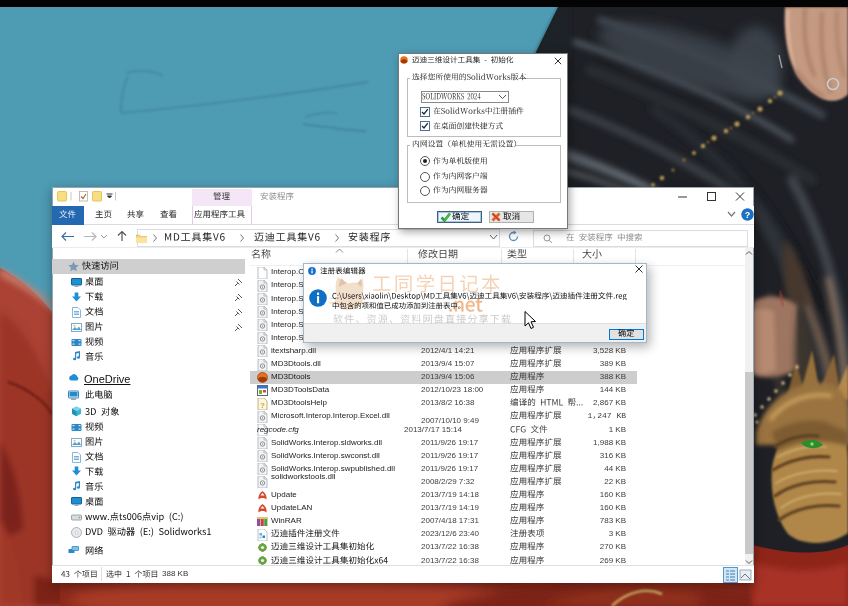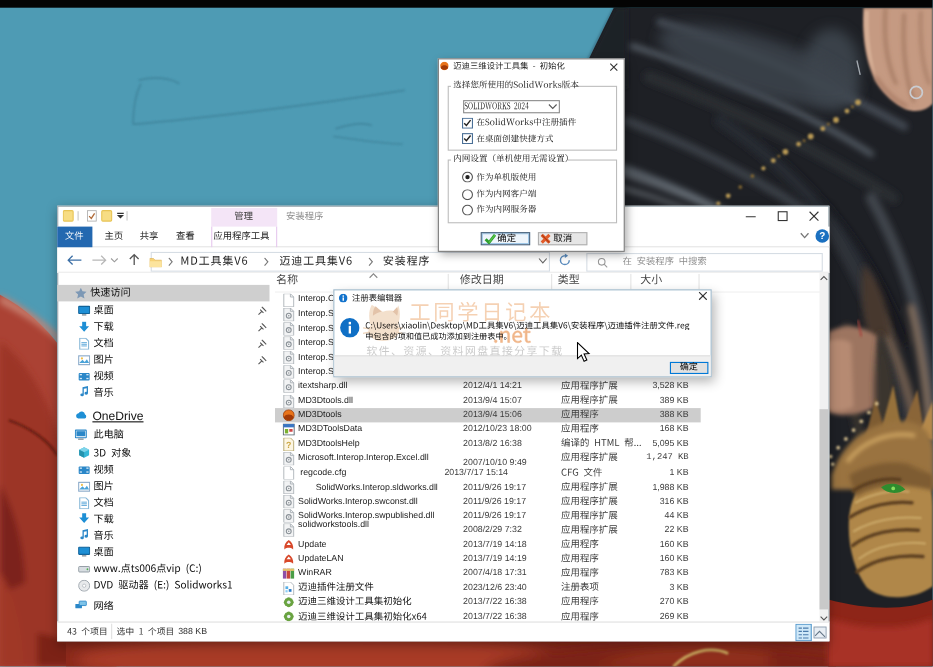--- a/index.html
+++ b/index.html
@@ -756,21 +756,21 @@
 <div class="lat" style="left:271px;top:385.24px;font-size:8px;color:#1a1a1a;">MD3DToolsData</div>
 <div class="lat" style="left:421px;top:385.24px;font-size:8px;color:#3c3c3c;">2012/10/23 18:00</div>
 <div style="position:absolute;left:510.0px;top:385.2px;line-height:0;"><svg width="35.4" height="9.3" style="">
       <g fill="#3c3c3c" transform="translate(0,7.40) scale(0.00860,-0.00860)">
         <use href="#gs5e94" x="0"></use>
         <use href="#gs7528" x="1000"></use>
         <use href="#gs7a0b" x="2000"></use>
         <use href="#gs5e8f" x="3000"></use>
       </g>
     </svg></div>
-<div class="lat" style="right:222px;top:385.24px;font-size:8px;color:#3c3c3c;">168 KB</div>
+<div class="lat" style="right:222px;top:385.24px;font-size:8px;color:#3c3c3c;">144 KB</div>
 <svg class="abs" style="left:257px;top:397.8px" width="11" height="12">
     <path d="M1,0 L7,0 L10,3 L10,12 L1,12 Z" fill="#fdf6e3" stroke="#b0a268" stroke-width="0.8"></path>
     <text x="5.5" y="9.5" font-size="8" font-family="Liberation Sans" fill="#caa53f" text-anchor="middle" font-weight="bold">?</text>
   </svg>
 <div class="lat" style="left:271px;top:398.34px;font-size:8px;color:#1a1a1a;">MD3DtoolsHelp</div>
 <div class="lat" style="left:421px;top:398.34px;font-size:8px;color:#3c3c3c;">2013/8/2 16:38</div>
 <div style="position:absolute;left:510.0px;top:398.3px;line-height:0;"><svg width="74.2" height="9.3" style="">
       <g fill="#3c3c3c" transform="translate(0,7.40) scale(0.00860,-0.00860)">
         <use href="#gs7f16" x="0"></use>
         <use href="#gs8bd1" x="1000"></use>
@@ -778,21 +778,21 @@
         <use href="#gs0048" x="3500"></use>
         <use href="#gs0054" x="4228"></use>
         <use href="#gs004d" x="4827"></use>
         <use href="#gs004c" x="5639"></use>
         <use href="#gs5e2e" x="6682"></use>
         <use href="#gs002e" x="7682"></use>
         <use href="#gs002e" x="7960"></use>
         <use href="#gs002e" x="8238"></use>
       </g>
     </svg></div>
-<div class="lat" style="right:222px;top:398.34px;font-size:8px;color:#3c3c3c;">5,095 KB</div>
+<div class="lat" style="right:222px;top:398.34px;font-size:8px;color:#3c3c3c;">2,867 KB</div>
 <svg class="abs" style="left:257px;top:410.9px" width="11" height="12">
     <path d="M1,0 L7,0 L10,3 L10,12 L1,12 Z" fill="#f2f3f4" stroke="#a9afb5" stroke-width="0.8"></path>
     <path d="M7,0 L7,3 L10,3" fill="none" stroke="#a9afb5" stroke-width="0.8"></path>
     <circle cx="5.5" cy="7" r="2.2" fill="none" stroke="#8b9298" stroke-width="1"></circle>
     <circle cx="5.5" cy="7" r="0.7" fill="#8b9298"></circle>
   </svg>
 <div class="lat" style="left:271px;top:411.44px;font-size:8px;color:#1a1a1a;">Microsoft.Interop.Interop.Excel.dll</div>
 <div class="lat" style="left:421px;top:400px;font-size:8px;color:#3c3c3c;margin-top:16px;">2007/10/10 9:49</div>
 <div style="position:absolute;left:510.0px;top:411.4px;line-height:0;"><svg width="52.6" height="9.3" style="">
       <g fill="#3c3c3c" transform="translate(0,7.40) scale(0.00860,-0.00860)">
@@ -802,39 +802,39 @@
         <use href="#gs5e8f" x="3000"></use>
         <use href="#gs6269" x="4000"></use>
         <use href="#gs5c55" x="5000"></use>
       </g>
     </svg></div>
 <div class="lat" style="right:222px;top:411.44px;font-size:8px;color:#3c3c3c;font-family:Liberation Mono, monospace;">1,247 KB</div>
 <svg class="abs" style="left:257px;top:424px" width="11" height="12">
     <path d="M1,0 L7,0 L10,3 L10,12 L1,12 Z" fill="#fff" stroke="#a9afb5" stroke-width="0.8"></path>
     <path d="M7,0 L7,3 L10,3" fill="none" stroke="#a9afb5" stroke-width="0.8"></path>
   </svg>
-<div class="lat" style="left:273px;top:424.54px;font-size:8px;color:#1a1a1a;">regcode.cfg</div>
+<div class="lat" style="left:257px;top:424.54px;font-size:8px;color:#1a1a1a;font-style:italic;">regcode.cfg</div>
 <div class="lat" style="left:404px;top:424.54px;font-size:8px;color:#3c3c3c;">2013/7/17 15:14</div>
 <div style="position:absolute;left:510.0px;top:424.5px;line-height:0;"><svg width="38.7" height="9.3" style="">
       <g fill="#3c3c3c" transform="translate(0,7.40) scale(0.00860,-0.00860)">
         <use href="#gs0043" x="0"></use>
         <use href="#gs0046" x="638"></use>
         <use href="#gs0047" x="1190"></use>
         <use href="#gs6587" x="2379"></use>
         <use href="#gs4ef6" x="3379"></use>
       </g>
     </svg></div>
 <div class="lat" style="right:222px;top:424.54px;font-size:8px;color:#3c3c3c;">1 KB</div>
 <svg class="abs" style="left:257px;top:437.1px" width="11" height="12">
     <path d="M1,0 L7,0 L10,3 L10,12 L1,12 Z" fill="#f2f3f4" stroke="#a9afb5" stroke-width="0.8"></path>
     <path d="M7,0 L7,3 L10,3" fill="none" stroke="#a9afb5" stroke-width="0.8"></path>
     <circle cx="5.5" cy="7" r="2.2" fill="none" stroke="#8b9298" stroke-width="1"></circle>
     <circle cx="5.5" cy="7" r="0.7" fill="#8b9298"></circle>
   </svg>
-<div class="lat" style="left:271px;top:437.64px;font-size:8px;color:#1a1a1a;margin-left:16px;">SolidWorks.Interop.sldworks.dll</div>
+<div class="lat" style="left:271px;top:437.64px;font-size:8px;color:#1a1a1a;">SolidWorks.Interop.sldworks.dll</div>
 <div class="lat" style="left:421px;top:437.64px;font-size:8px;color:#3c3c3c;">2011/9/26 19:17</div>
 <div style="position:absolute;left:510.0px;top:437.6px;line-height:0;"><svg width="52.6" height="9.3" style="">
       <g fill="#3c3c3c" transform="translate(0,7.40) scale(0.00860,-0.00860)">
         <use href="#gs5e94" x="0"></use>
         <use href="#gs7528" x="1000"></use>
         <use href="#gs7a0b" x="2000"></use>
         <use href="#gs5e8f" x="3000"></use>
         <use href="#gs6269" x="4000"></use>
         <use href="#gs5c55" x="5000"></use>
       </g>

